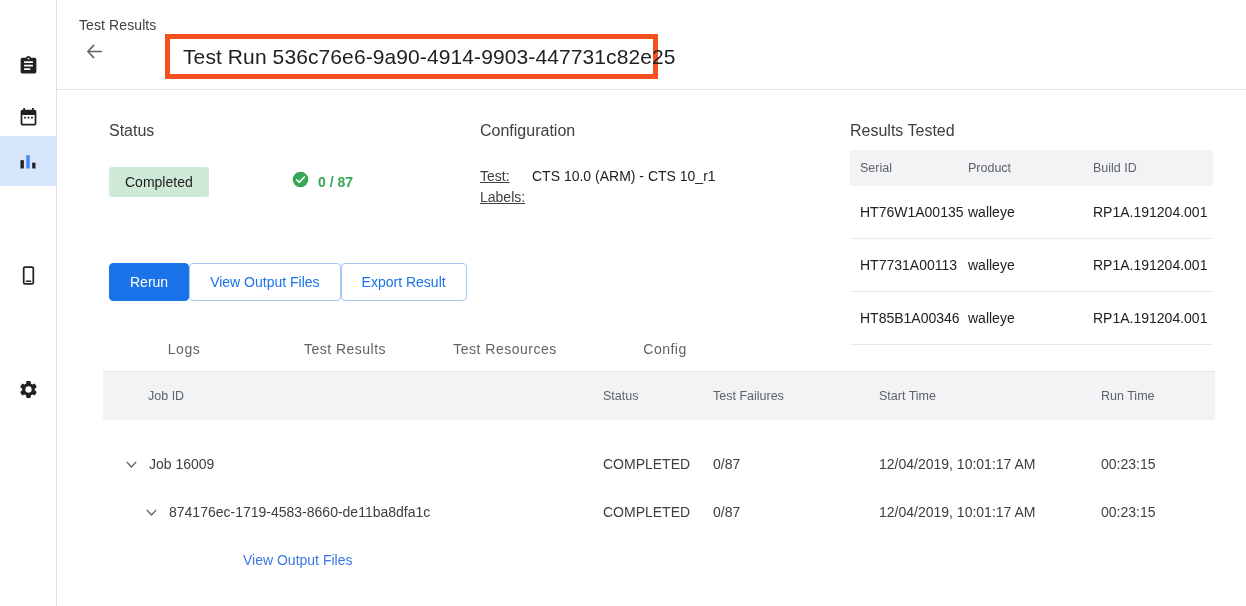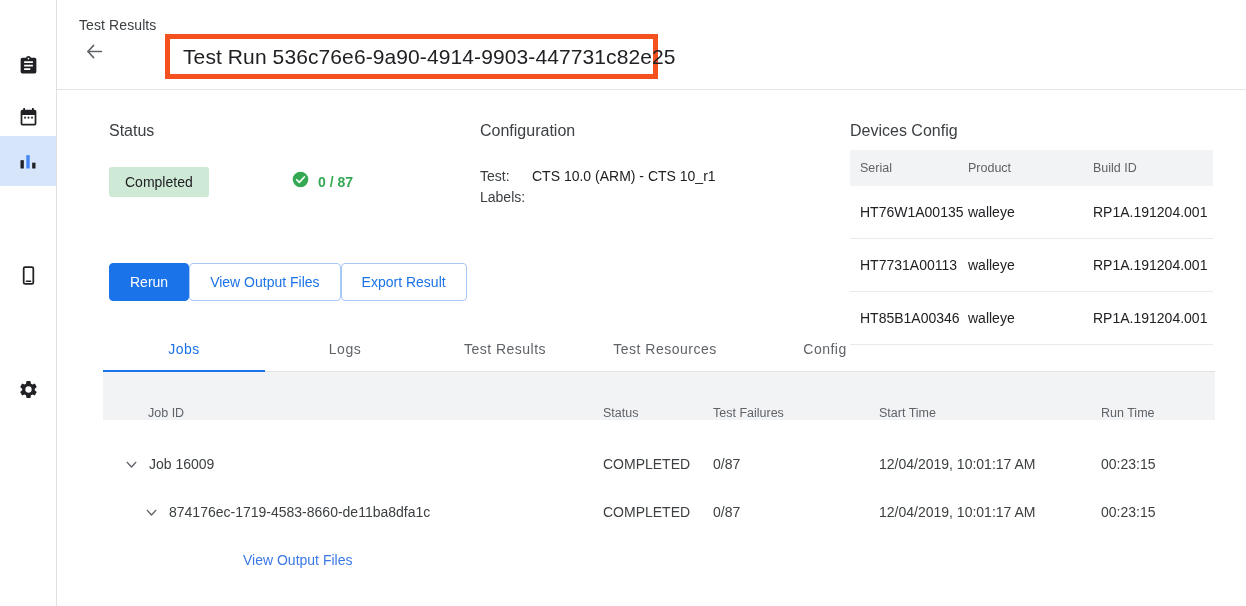--- a/index.html
+++ b/index.html
@@ -90,21 +90,21 @@
     padding: 10px 20px; border-radius: 4px; cursor: pointer;
     white-space: nowrap;
   }
   .btn-primary { background: #1a73e8; color: #fff; border: 1px solid #1a73e8; }
   .btn-outline { background: #fff; color: #1a73e8; border: 1px solid #a6c8f5; }
 
   
   .config-block { position: absolute; left: 423px; top: 32px; width: 400px; }
   .config-list { margin-top: 26px; font-size: 14px; color: #3c4043; line-height: 21px; }
   .config-list .row { display: flex; }
-  .config-list .k { width: 52px; flex: 0 0 52px; }
+  .config-list .k { width: 52px; flex: 0 0 52px; text-decoration: underline; }
   .config-list .v { color: #202124; }
 
   
   .devices-block { position: absolute; left: 793px; top: 32px; width: 363px; }
   .dev-table { margin-top: 10px; width: 363px; border-collapse: collapse; }
   .dev-table thead th {
     background: #f1f3f4; color: #5f6368;
     font-size: 12.5px; font-weight: 400; text-align: left;
     padding: 11px 0 11px 0; height: 34px;
   }
@@ -136,21 +136,21 @@
   .tab:nth-child(1) { width: 162px; }
   .tab:nth-child(2) { width: 160px; }
   .tab:nth-child(3) { width: 160px; }
   .tab:nth-child(4) { width: 160px; }
   .tab:nth-child(5) { width: 160px; }
 
   
   .jobs { position: absolute; left: 46px; top: 282px; width: 1112px; }
   .jobs-head {
     background: #f1f3f4; height: 48px;
-    display: flex; align-items: flex-end;
+    display: flex; align-items: center;
     font-size: 12.5px; color: #5f6368;
   }
   .jobs-row {
     height: 48px; display: flex; align-items: center;
     font-size: 14px; color: #3c4043;
   }
   .c-job   { width: 500px; display: flex; align-items: center; }
   .c-stat  { width: 110px; }
   .c-fail  { width: 166px; }
   .c-start { width: 222px; }
@@ -270,21 +270,21 @@
           <span class="v">CTS 10.0 (ARM) - CTS 10_r1</span>
         </div>
         <div class="row">
           <span class="k">Labels:</span>
           <span class="v"></span>
         </div>
       </div>
     </div>
 
     <div class="devices-block">
-      <div class="section-title">Devices Config</div>
+      <div class="section-title">Results Tested</div>
       <table class="dev-table">
         <thead>
           <tr>
             <th>Serial</th>
             <th>Product</th>
             <th>Build ID</th>
           </tr>
         </thead>
         <tbody>
           <tr>
@@ -300,21 +300,20 @@
           <tr>
             <td>HT85B1A00346</td>
             <td>walleye</td>
             <td>RP1A.191204.001</td>
           </tr>
         </tbody>
       </table>
     </div>
 
     <div class="tabs">
-      <div class="tab active">Jobs</div>
       <div class="tab">Logs</div>
       <div class="tab">Test Results</div>
       <div class="tab">Test Resources</div>
       <div class="tab">Config</div>
     </div>
 
     <div class="jobs">
 
       <div class="jobs-head">
         <div class="c-job">Job ID</div>

